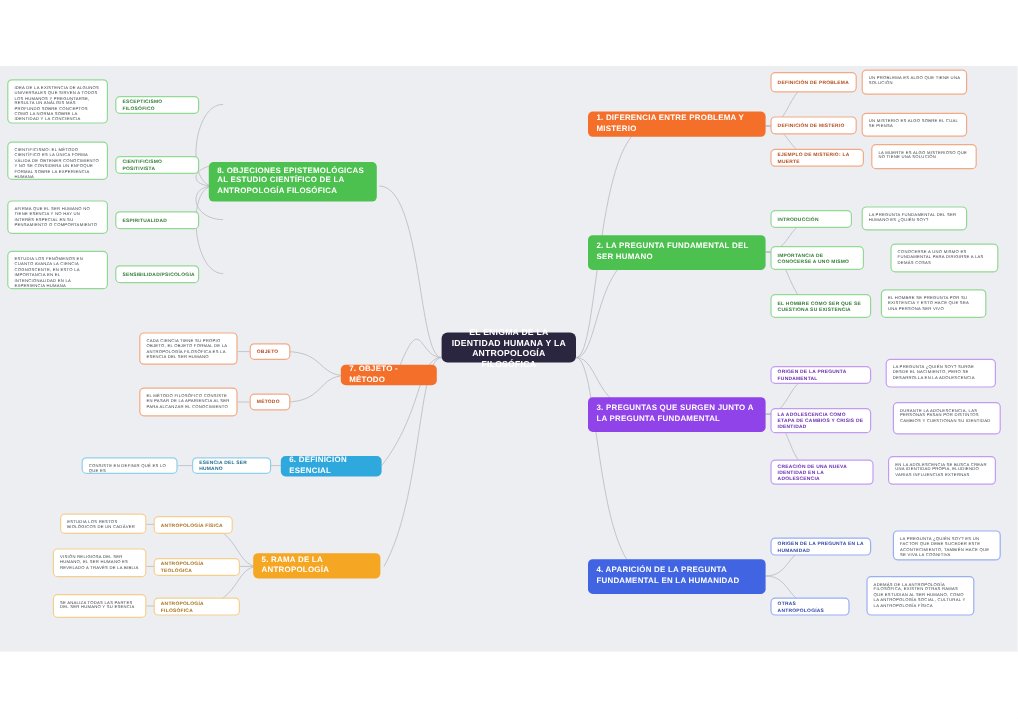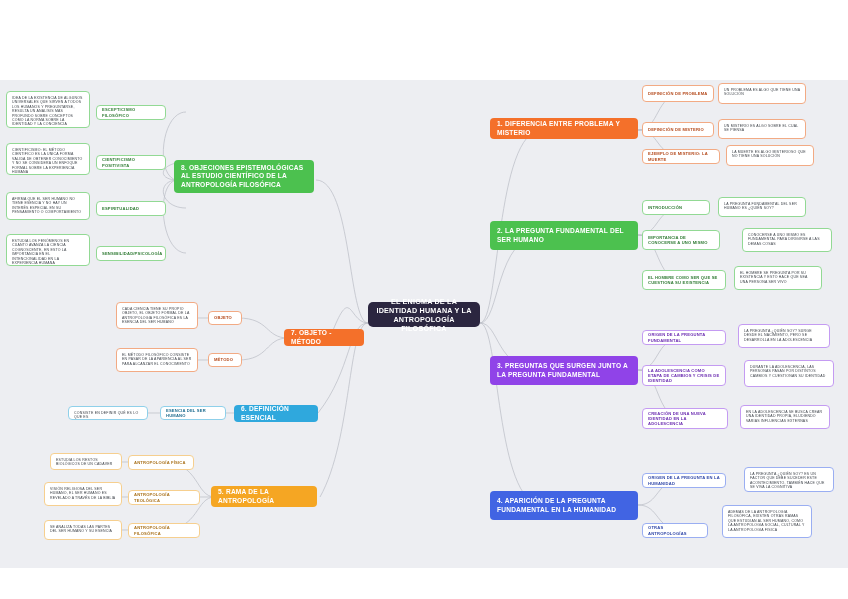--- a/index.html
+++ b/index.html
@@ -1,18 +1,18 @@
 <!DOCTYPE html>
 <html><head>
 <meta charset="utf-8">
 <style>
   html,body{margin:0;padding:0;background:#ffffff;}
   body{width:848px;height:599px;overflow:hidden;font-family:"Liberation Sans",sans-serif;}
   #page{position:relative;width:848px;height:599px;background:#ffffff;}
-  #canvas{position:absolute;left:0;top:55px;width:848px;height:488px;background:#edeef2;overflow:hidden;margin-top:25px;}
+  #canvas{position:absolute;left:0;top:55px;width:848px;height:488px;background:#edeef2;overflow:hidden;}
   #links{position:absolute;left:0;top:0;width:848px;height:488px;pointer-events:none;}
 
   .node{position:absolute;box-sizing:border-box;display:flex;align-items:center;
         border-radius:4px;line-height:1.25;letter-spacing:.2px;}
   .node span{display:block;width:100%;}
 
   
   .central{background:#2b2640;color:#ffffff;border-radius:5px;
            font-size:7.2px;font-weight:700;text-align:center;justify-content:center;
            padding:6px 8px;}

